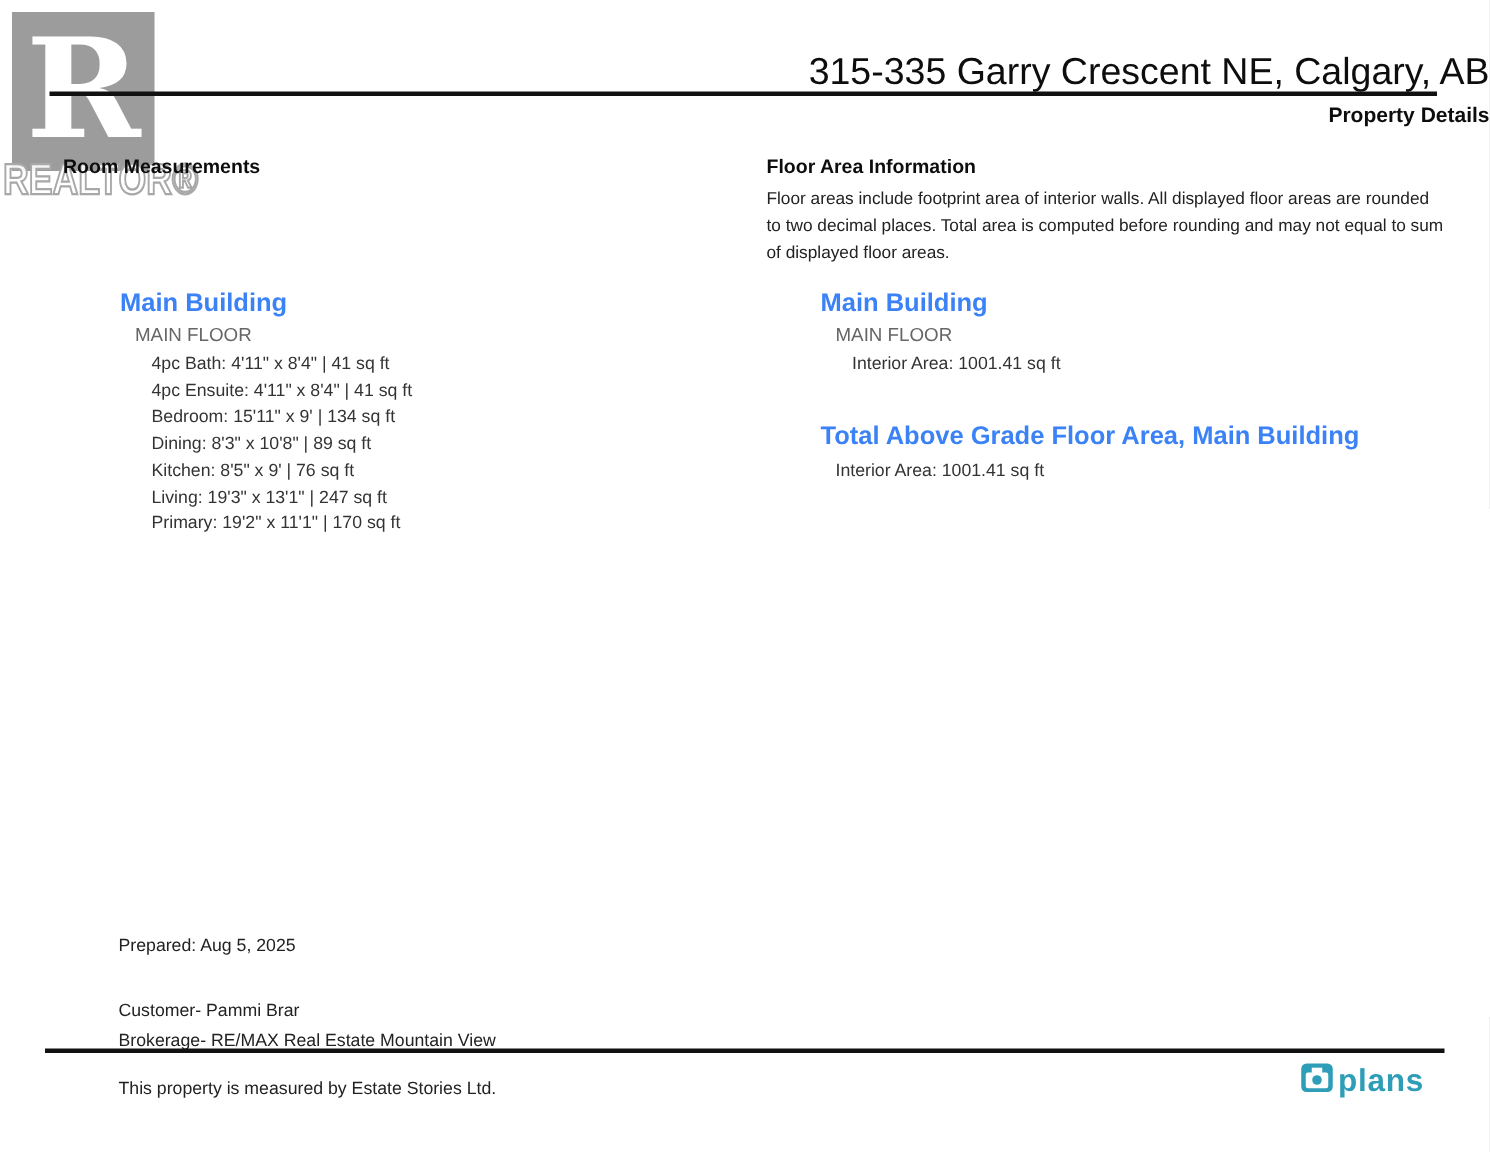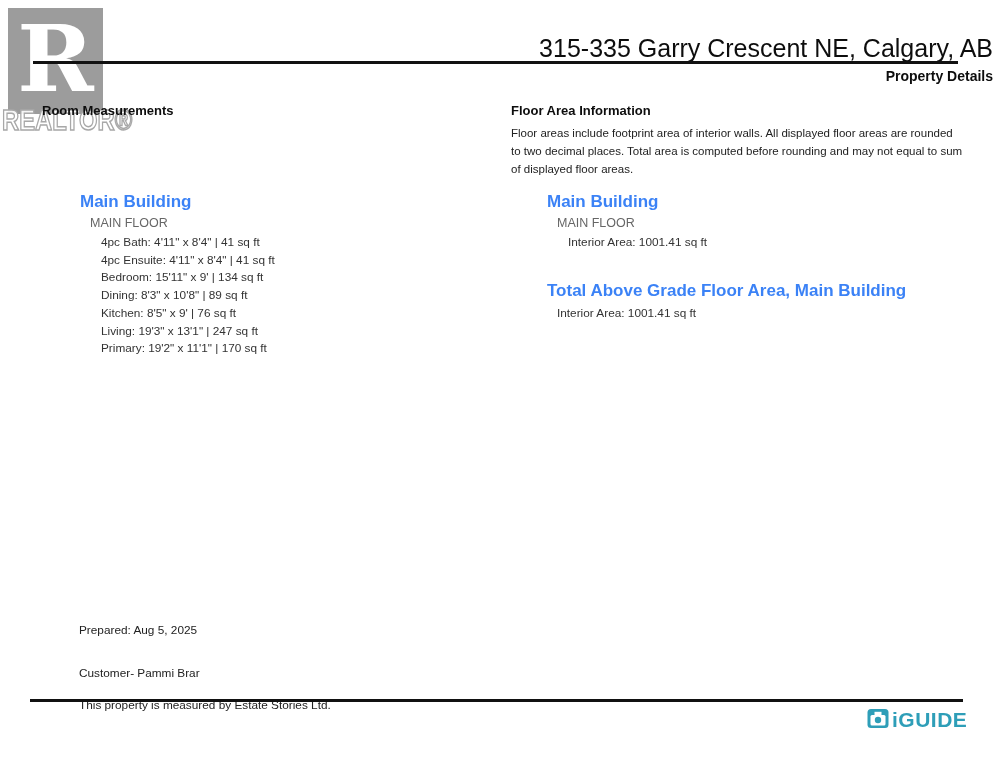--- a/index.html
+++ b/index.html
@@ -202,30 +202,31 @@
   </div>
 
   <div class="right-total">
     <div class="building-name">Total Above Grade Floor Area, Main Building</div>
     <div class="total-interior-line">Interior Area: 1001.41 sq ft</div>
   </div>
 
   <div class="meta">
     <div class="prepared">Prepared: Aug 5, 2025</div>
     <div class="customer">Customer- Pammi Brar</div>
+    <div class="brokerage">Brokerage- RE/MAX Real Estate Mountain View</div>
     <div class="measured">This property is measured by Estate Stories Ltd.</div>
   </div>
 
   <div class="footer-rule"></div>
 
   <div class="brand">
     <span>
       <svg width="24" height="24" viewBox="0 0 24 24">
         <rect x="1.5" y="3" width="21" height="19" rx="3.5" fill="#2E9EB8"></rect>
         <rect x="4.5" y="9" width="15" height="10.5" rx="1.5" fill="#ffffff"></rect>
         <rect x="8.5" y="5.8" width="7" height="3.6" fill="#ffffff"></rect>
         <circle cx="12" cy="14" r="3.2" fill="#2E9EB8"></circle>
       </svg>
     </span>
-    <span class="brand-text">iGUIDE</span>
+    <span class="brand-text">plans</span>
   </div>
 
 </div>
 
 </body></html>

